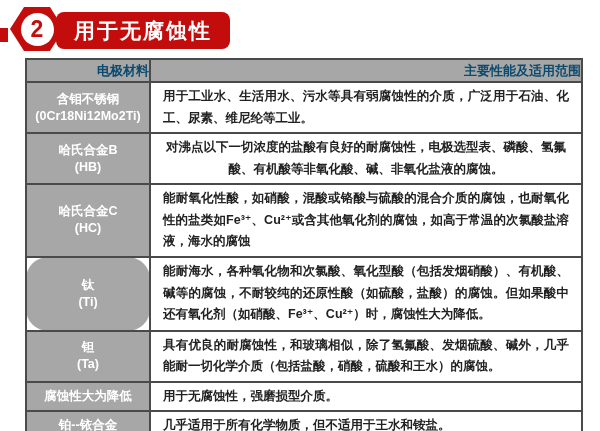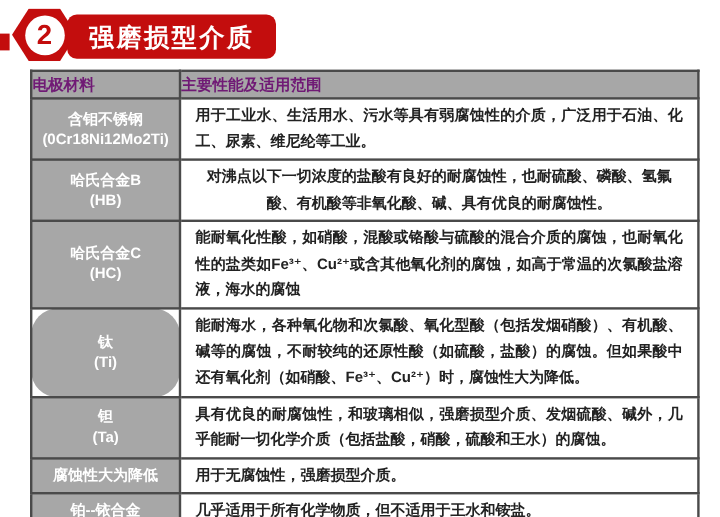--- a/index.html
+++ b/index.html
@@ -36,22 +36,22 @@
 
   
   table.etable{
     position:absolute;left:25px;top:58px;width:556px;
     border-collapse:collapse;table-layout:fixed;
     border:2px solid var(--outer);
     font-weight:bold;
   }
   .etable th,.etable td{border:2px solid var(--border);vertical-align:middle;}
   .etable th{
-    background:var(--cellgray);color:#701a75;
-    font-size:13px;height:23px;text-align:left;font-weight:bold;
+    background:var(--cellgray);color:#0c4a6e;
+    font-size:13px;height:23px;text-align:right;font-weight:bold;
   }
   td.mat{
     background:var(--cellgray);color:#ffffff;text-align:center;
     font-size:12.5px;line-height:17px;padding:0 4px;
   }
   td.perf{
     background:#ffffff;color:var(--ink);
     font-size:12.5px;line-height:21.5px;padding:3px 12px;
     text-align:justify;
     margin-top:36px;
@@ -68,21 +68,21 @@
 <body>
 
 <div class="page-header">
   <div class="corner-tab"></div>
   <div class="badge-hex">
     <div class="badge-circle">
       <span>2</span>
     </div>
   </div>
   <div class="title-banner">
-    <span>强磨损型介质</span>
+    <span>用于无腐蚀性</span>
   </div>
 </div>
 
 <table class="etable">
   <colgroup>
       <col style="width:124px">
       <col style="width:432px">
     </colgroup>
   <thead>
     <tr>
@@ -96,42 +96,42 @@
         <div>含钼不锈钢</div>
         <div>(0Cr18Ni12Mo2Ti)</div>
       </td>
       <td class="perf">用于工业水、生活用水、污水等具有弱腐蚀性的介质，广泛用于石油、化工、尿素、维尼纶等工业。</td>
     </tr>
     <tr>
       <td class="mat">
         <div>哈氏合金B</div>
         <div>(HB)</div>
       </td>
-      <td class="perf">对沸点以下一切浓度的盐酸有良好的耐腐蚀性，也耐硫酸、磷酸、氢氟酸、有机酸等非氧化酸、碱、具有优良的耐腐蚀性。</td>
+      <td class="perf">对沸点以下一切浓度的盐酸有良好的耐腐蚀性，电极选型表、磷酸、氢氟酸、有机酸等非氧化酸、碱、非氧化盐液的腐蚀。</td>
     </tr>
     <tr>
       <td class="mat">
         <div>哈氏合金C</div>
         <div>(HC)</div>
       </td>
       <td class="perf">能耐氧化性酸，如硝酸，混酸或铬酸与硫酸的混合介质的腐蚀，也耐氧化性的盐类如Fe³⁺、Cu²⁺或含其他氧化剂的腐蚀，如高于常温的次氯酸盐溶液，海水的腐蚀</td>
     </tr>
     <tr>
       <td class="mat">
         <div>钛</div>
         <div>(Ti)</div>
       </td>
       <td class="perf">能耐海水，各种氧化物和次氯酸、氧化型酸（包括发烟硝酸）、有机酸、碱等的腐蚀，不耐较纯的还原性酸（如硫酸，盐酸）的腐蚀。但如果酸中还有氧化剂（如硝酸、Fe³⁺、Cu²⁺）时，腐蚀性大为降低。</td>
     </tr>
     <tr>
       <td class="mat">
         <div>钽</div>
         <div>(Ta)</div>
       </td>
-      <td class="perf">具有优良的耐腐蚀性，和玻璃相似，强磨损型介质、发烟硫酸、碱外，几乎能耐一切化学介质（包括盐酸，硝酸，硫酸和王水）的腐蚀。</td>
+      <td class="perf">具有优良的耐腐蚀性，和玻璃相似，除了氢氟酸、发烟硫酸、碱外，几乎能耐一切化学介质（包括盐酸，硝酸，硫酸和王水）的腐蚀。</td>
     </tr>
     <tr>
       <td class="mat">
         <div>腐蚀性大为降低</div>
         <div></div>
       </td>
       <td class="perf">用于无腐蚀性，强磨损型介质。</td>
     </tr>
     <tr>
       <td class="mat">

